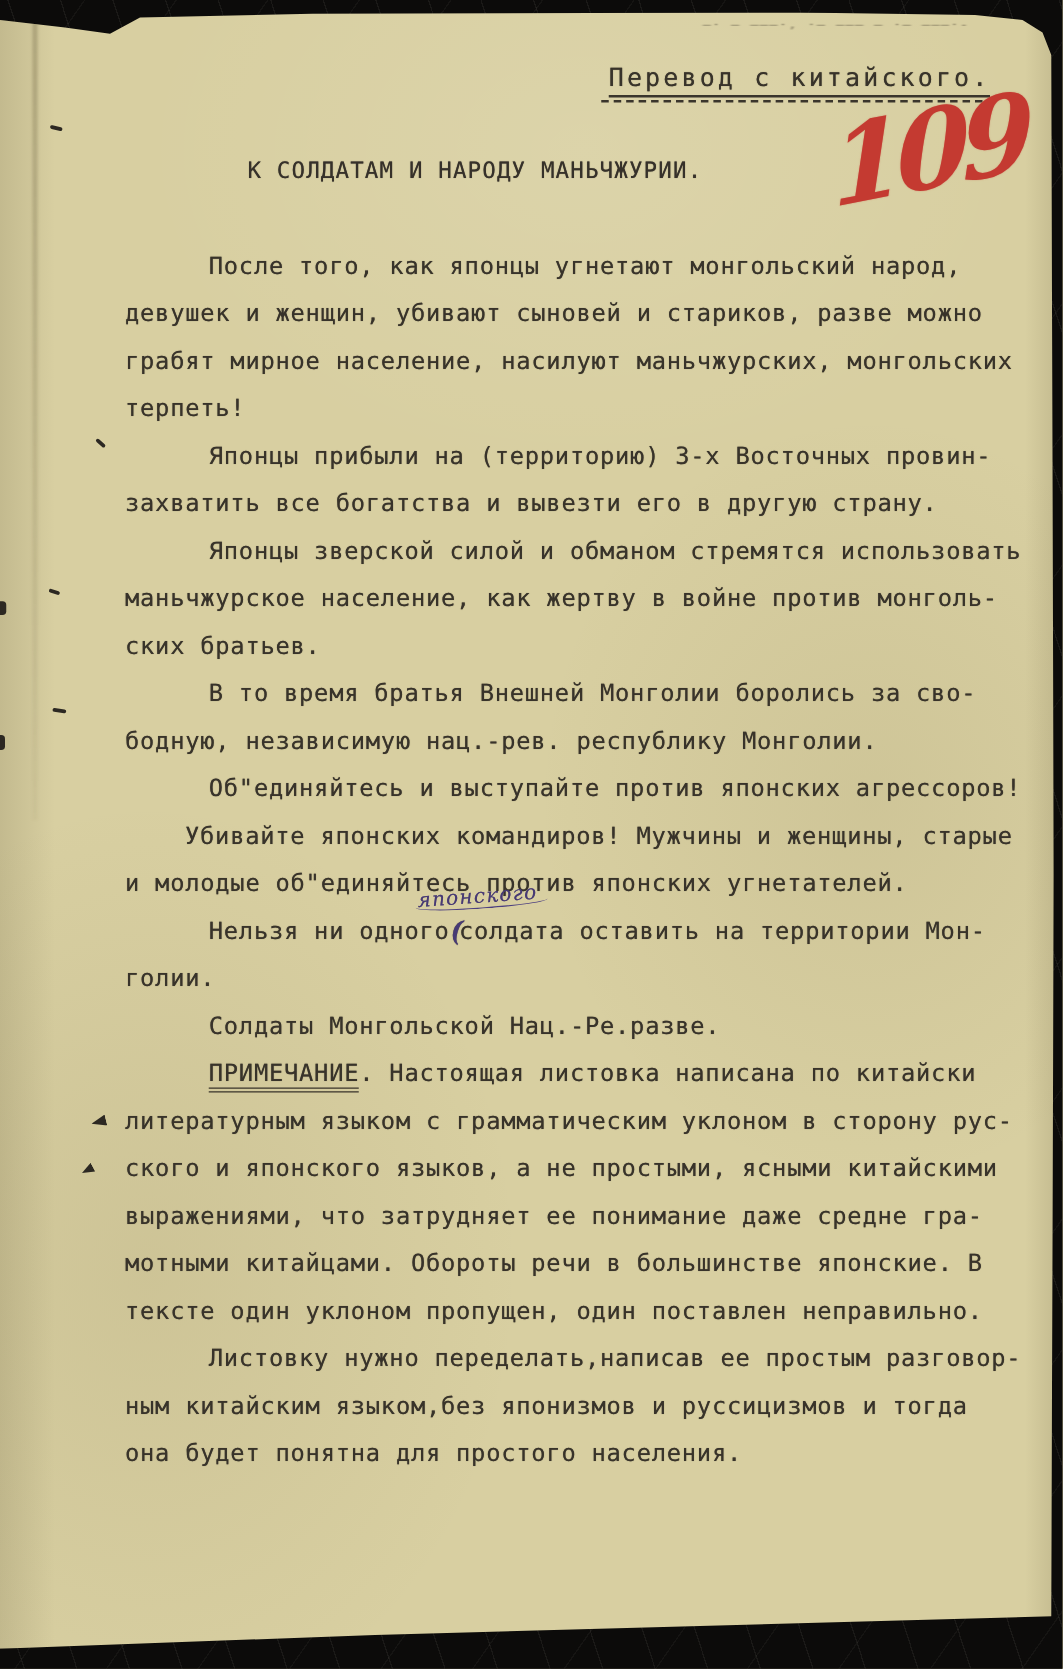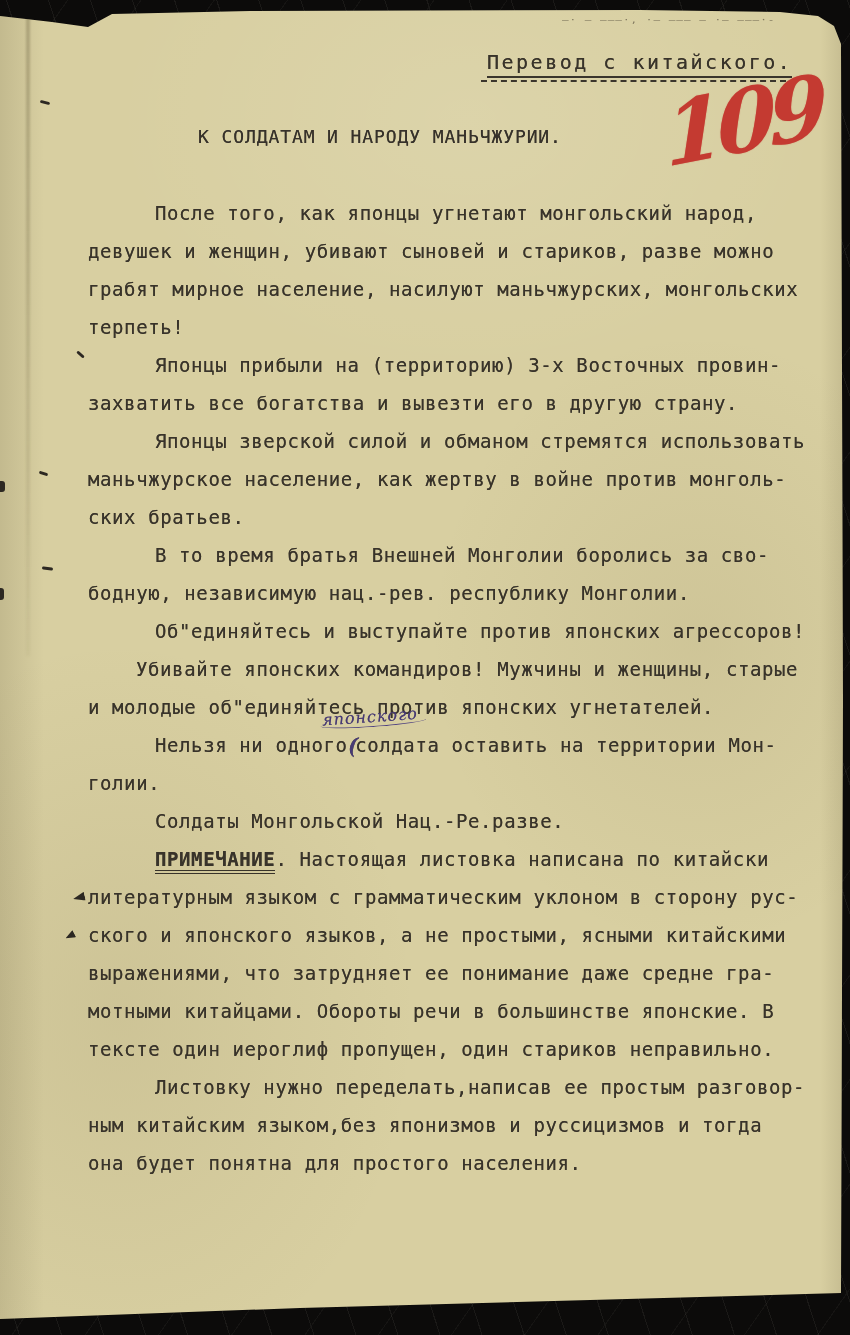--- a/index.html
+++ b/index.html
@@ -55,28 +55,28 @@
     letter-spacing:-7px;
     transform:rotate(-11deg) skewX(-9deg);
     text-shadow:0 0 1px rgba(196,58,49,0.6);
   }
   .doc-title{
     position:absolute;left:198px;top:126px;
     font-size:18px;letter-spacing:0.9px;color:#36312a;
     text-shadow:0 0 0.6px rgba(56,51,42,0.8);white-space:nowrap;
   }
   .doc-body{
-    position:absolute;left:88px;top:194px;width:730px;
+    position:absolute;left:100px;top:194px;width:730px;
     font-size:19px;line-height:38px;letter-spacing:0.6px;color:#38332a;
     text-shadow:0 0 0.6px rgba(56,51,42,0.75);
   }
   .line{white-space:nowrap;height:38px;}
   .indent{padding-left:67px;}
   .small-indent{padding-left:7px;margin-left:41px;}
-  .note-label{border-bottom:4px double currentColor;font-weight:bold;}
+  .note-label{border-bottom:4px double currentColor;}
   .ins-wrap{position:relative;display:inline;}
   .caret{
     display:inline-block;color:#473a74;font-weight:bold;
     font-family:"DejaVu Serif", serif;
     transform:rotate(16deg) scaleY(1.2);margin:0 -3px 0 1px;
   }
   .inserted{
     position:absolute;left:-28px;top:-25px;
     font-family:"DejaVu Serif", serif;font-style:italic;
     font-size:16px;line-height:16px;letter-spacing:1px;color:#473a74;
@@ -125,21 +125,21 @@
 
     <div class="line">голии.</div>
     <div class="line indent">Солдаты Монгольской Нац.-Ре.разве.</div>
 
     <div class="line indent"><span class="note-label">ПРИМЕЧАНИЕ</span><span>. Настоящая листовка написана по китайски</span></div>
 
     <div class="line">литературным языком с грамматическим уклоном в сторону рус-</div>
     <div class="line">ского и японского языков, а не простыми, ясными китайскими</div>
     <div class="line">выражениями, что затрудняет ее понимание даже средне гра-</div>
     <div class="line">мотными китайцами. Обороты речи в большинстве японские. В</div>
-    <div class="line">тексте один иероглиф пропущен, один стариков неправильно.</div>
+    <div class="line">тексте один уклоном пропущен, один поставлен неправильно.</div>
     <div class="line indent">Листовку нужно переделать,написав ее простым разговор-</div>
     <div class="line">ным китайским языком,без японизмов и руссицизмов и тогда</div>
     <div class="line">она будет понятна для простого населения.</div>
   </div>
 
   <div class="mark" style="left:40px;top:101px;width:10px;height:3px;transform:rotate(14deg);"></div>
   <div class="mark" style="left:76px;top:353px;width:9px;height:3px;transform:rotate(42deg);"></div>
   <div class="mark" style="left:39px;top:472px;width:9px;height:3px;transform:rotate(18deg);"></div>
   <div class="edge-blot" style="top:481px;width:5px;height:11px;"></div>
   <div class="mark" style="left:42px;top:567px;width:11px;height:3px;transform:rotate(8deg);"></div>

